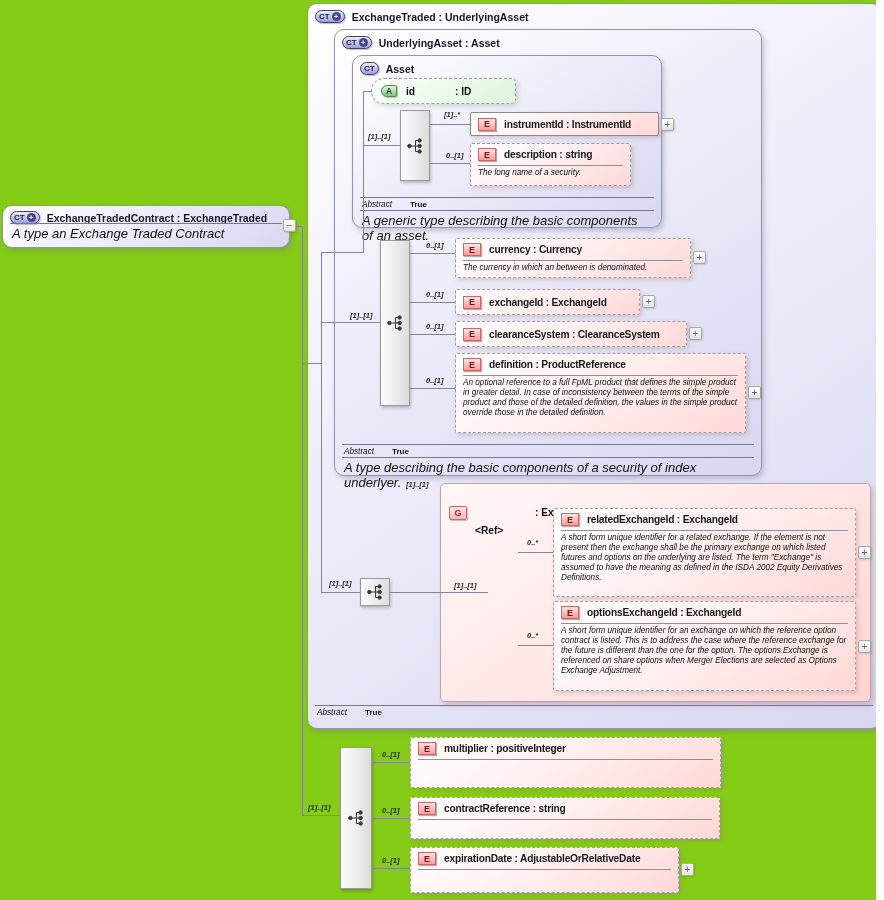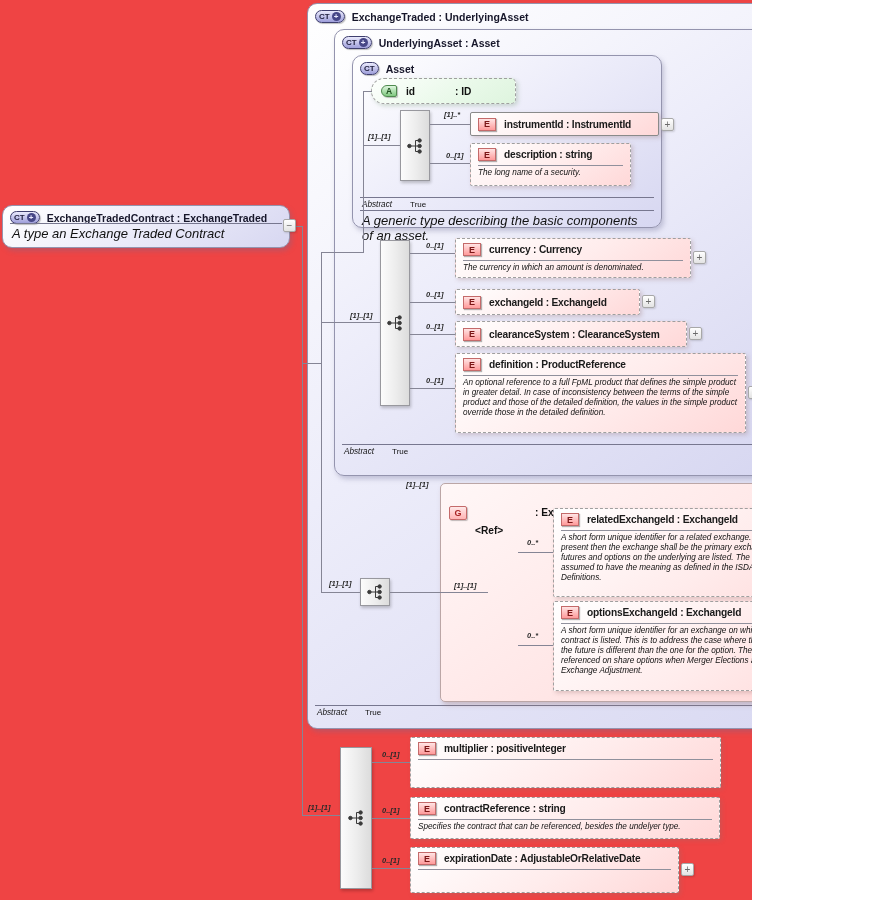--- a/index.html
+++ b/index.html
@@ -1,36 +1,36 @@
 <!DOCTYPE html>
 <html><head>
 <meta charset="utf-8">
 <style>
   * { margin:0; padding:0; box-sizing:border-box; }
   html,body { background:#ffffff; }
   body { font-family:"Liberation Sans", sans-serif; color:#111; }
-  #canvas { position:relative; width:752px; height:900px; background:#ef4444; overflow:hidden; }
+  #canvas { position:relative; width:876px; height:900px; background:#84cc16; overflow:hidden; }
 
   
   .ct { position:absolute; border:1px solid #9494ae; border-radius:10px;
         background:linear-gradient(145deg,#ffffff 0%,#ededfa 45%,#d7d7f1 100%);
         box-shadow:2px 3px 5px rgba(110,110,150,.35); }
   .ct-h { display:flex; align-items:center; gap:7px; padding:6px 7px 0 7px;
           font-weight:bold; font-size:10.5px; color:#16162a; white-space:nowrap; }
   .ct-ic { flex:0 0 auto; display:inline-flex; align-items:center; height:13px; padding:0 3px;
            border:1px solid #3f3f6e; border-radius:7px;
            background:linear-gradient(180deg,#eaeafc 0%,#9e9eda 100%);
            font-size:8px; font-weight:bold; color:#1c1c3a; box-shadow:1px 1px 1px rgba(0,0,0,.25); }
   .ct-plus { display:inline-block; width:9px; height:9px; margin-left:2px; border-radius:50%;
              background:#474787; color:#eaeaff; font-size:8px; font-weight:bold;
              line-height:9px; text-align:center; }
   .abs-row { position:absolute; left:7px; right:7px; display:flex; gap:18px; align-items:baseline;
              border-top:1px solid #77778f; padding:2px 2px 1px; font-size:8.2px; }
   .abs-row .al { font-style:italic; }
-  .abs-row .av { font-weight:normal; font-size:8px;text-align:center; }
+  .abs-row .av { font-weight:bold; font-size:8px;text-align:center; }
   .box-ann { position:absolute; left:7px; right:7px; border-top:1px solid #77778f;
              padding:2px 2px 0; font-size:13px; font-style:italic; }
 
   
   .el { position:absolute; border:1px dashed #9f9f9f; border-radius:2px; overflow:hidden;
         background:linear-gradient(145deg,#ffffff 0%,#ffecec 55%,#ffd8d8 100%);
         box-shadow:2px 2px 4px rgba(150,110,110,.3); }
   .el.solid { border-style:solid; border-color:#8a8a8a; }
   .el-h { display:flex; align-items:center; gap:8px; padding:0 7px; height:21px;
           font-weight:bold; font-size:10.2px; letter-spacing:-0.2px; color:#1a1a1a; white-space:nowrap; }
@@ -105,20 +105,21 @@
       <span class="ct-ic">
           <span>CT</span>
           <span class="ct-plus">+</span>
         </span>
       <span>UnderlyingAsset : Asset</span>
     </div>
     <div class="abs-row" style="top:414px">
       <span class="al">Abstract</span>
       <span class="av">True</span>
     </div>
+    <div class="box-ann" style="top:427px">A type describing the basic components of a security of index underlyer.</div>
   </div>
 
   <div class="ct" style="left:352px;top:55px;width:310px;height:173px">
     <div class="ct-h">
       <span class="ct-ic">
           <span>CT</span>
         </span>
       <span>Asset</span>
     </div>
     <div class="abs-row" style="top:141px">
@@ -225,21 +226,21 @@
     <div class="el-sep"></div>
     <div class="el-ann">The long name of a security.</div>
   </div>
 
   <div class="el" style="left:455px;top:238px;width:236px;height:40px">
     <div class="el-h">
         <span class="e-ic">E</span>
         <span>currency : Currency</span>
       </div>
     <div class="el-sep"></div>
-    <div class="el-ann">The currency in which an amount is denominated.</div>
+    <div class="el-ann">The currency in which an between is denominated.</div>
   </div>
   <div class="el center" style="left:455px;top:289px;width:185px;height:26px">
     <div class="el-h">
         <span class="e-ic">E</span>
         <span>exchangeId : ExchangeId</span>
       </div>
   </div>
   <div class="el center" style="left:455px;top:321px;width:232px;height:26px">
     <div class="el-h">
         <span class="e-ic">E</span>
@@ -285,21 +286,20 @@
         <span>multiplier : positiveInteger</span>
       </div>
     <div class="el-sep"></div>
   </div>
   <div class="el" style="left:410px;top:797px;width:310px;height:42px">
     <div class="el-h">
         <span class="e-ic">E</span>
         <span>contractReference : string</span>
       </div>
     <div class="el-sep"></div>
-    <div class="el-ann">Specifies the contract that can be referenced, besides the undelyer type.</div>
   </div>
   <div class="el" style="left:410px;top:847px;width:269px;height:46px">
     <div class="el-h">
         <span class="e-ic">E</span>
         <span>expirationDate : AdjustableOrRelativeDate</span>
       </div>
     <div class="el-sep"></div>
   </div>
 
   <div class="ln lh" style="left:290px;top:226px;width:13px"></div>

